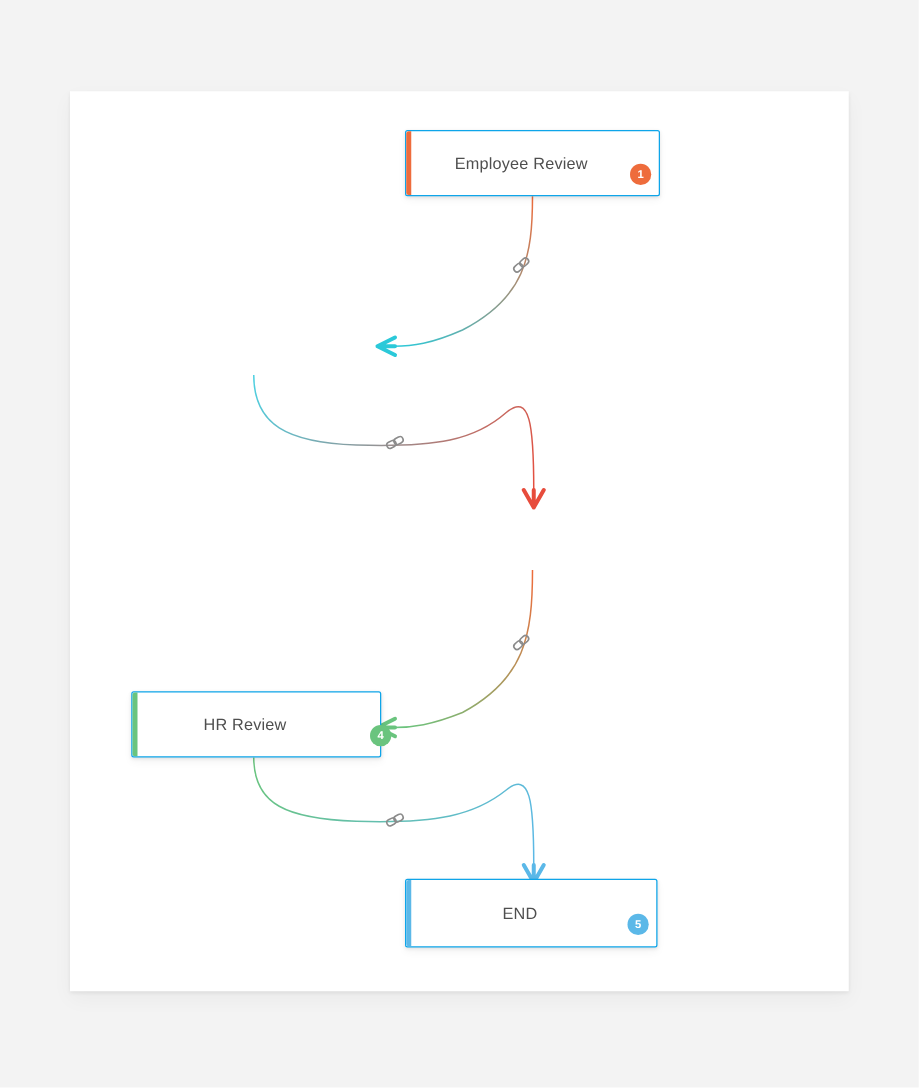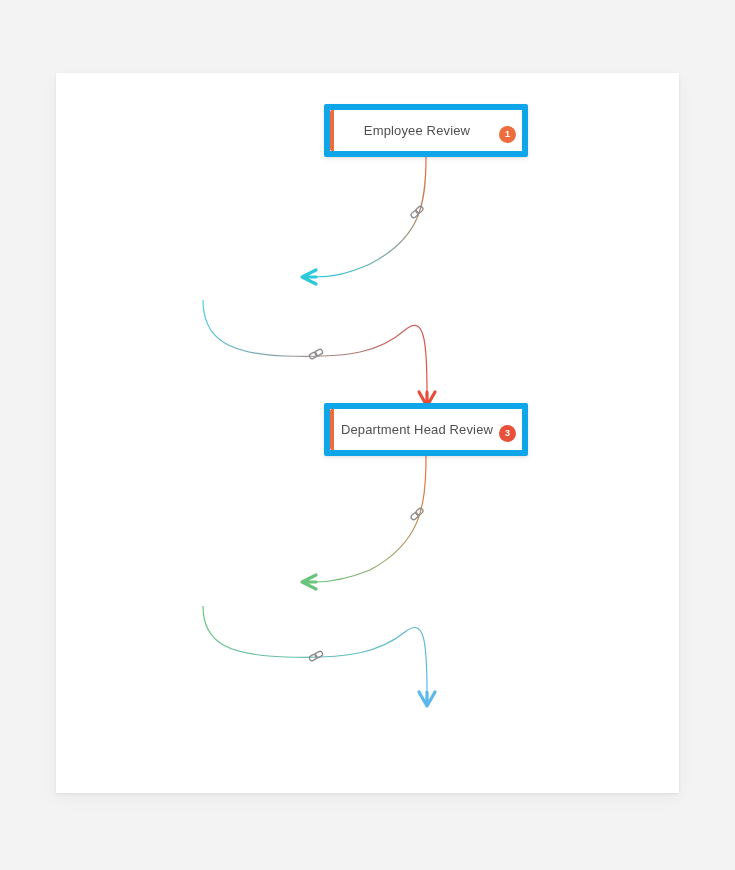--- a/index.html
+++ b/index.html
@@ -34,21 +34,21 @@
     left: 0;
     top: 0;
     width: 735px;
     height: 870px;
     pointer-events: none;
   }
   
   .node {
     position: absolute;
     background: #ffffff;
-    border: 6px solid #0ea5e9;
+    border: 1px solid #0ea5e9;
     border-radius: 2px;
     box-shadow: 0 1px 3px rgba(0,0,0,0.09), 0 3px 7px rgba(0,0,0,0.045);
     box-sizing: border-box;
     display: flex;
     align-items: center;
     justify-content: center;
   }
   .node .accent {
     position: absolute;
     left: 0;
@@ -179,21 +179,26 @@
     </g>
   </svg>
 
   <div class="node" id="node-1">
     <span class="accent" style="background:#ee6c3c"></span>
     <span class="node-label">Employee Review</span>
     <span class="badge" style="background:#ee6c3c">1</span>
   </div>
 
 
-  <div class="node" id="node-3">
-    <span class="accent" style="background:#ee6c3c"></span>
-    <span class="node-label">Department Head Review</span>
-    <span class="badge" style="background:#e8503a">3</span>
+
+  <div class="node" id="node-4">
+    <span class="accent" style="background:#6ac47e"></span>
+    <span class="node-label">HR Review</span>
+    <span class="badge" style="background:#6ac47e">4</span>
   </div>
 
-
+  <div class="node" id="node-5">
+    <span class="accent" style="background:#5bb8e8"></span>
+    <span class="node-label">END</span>
+    <span class="badge" style="background:#5bb8e8">5</span>
+  </div>
 
 </div>
 
 </body></html>

